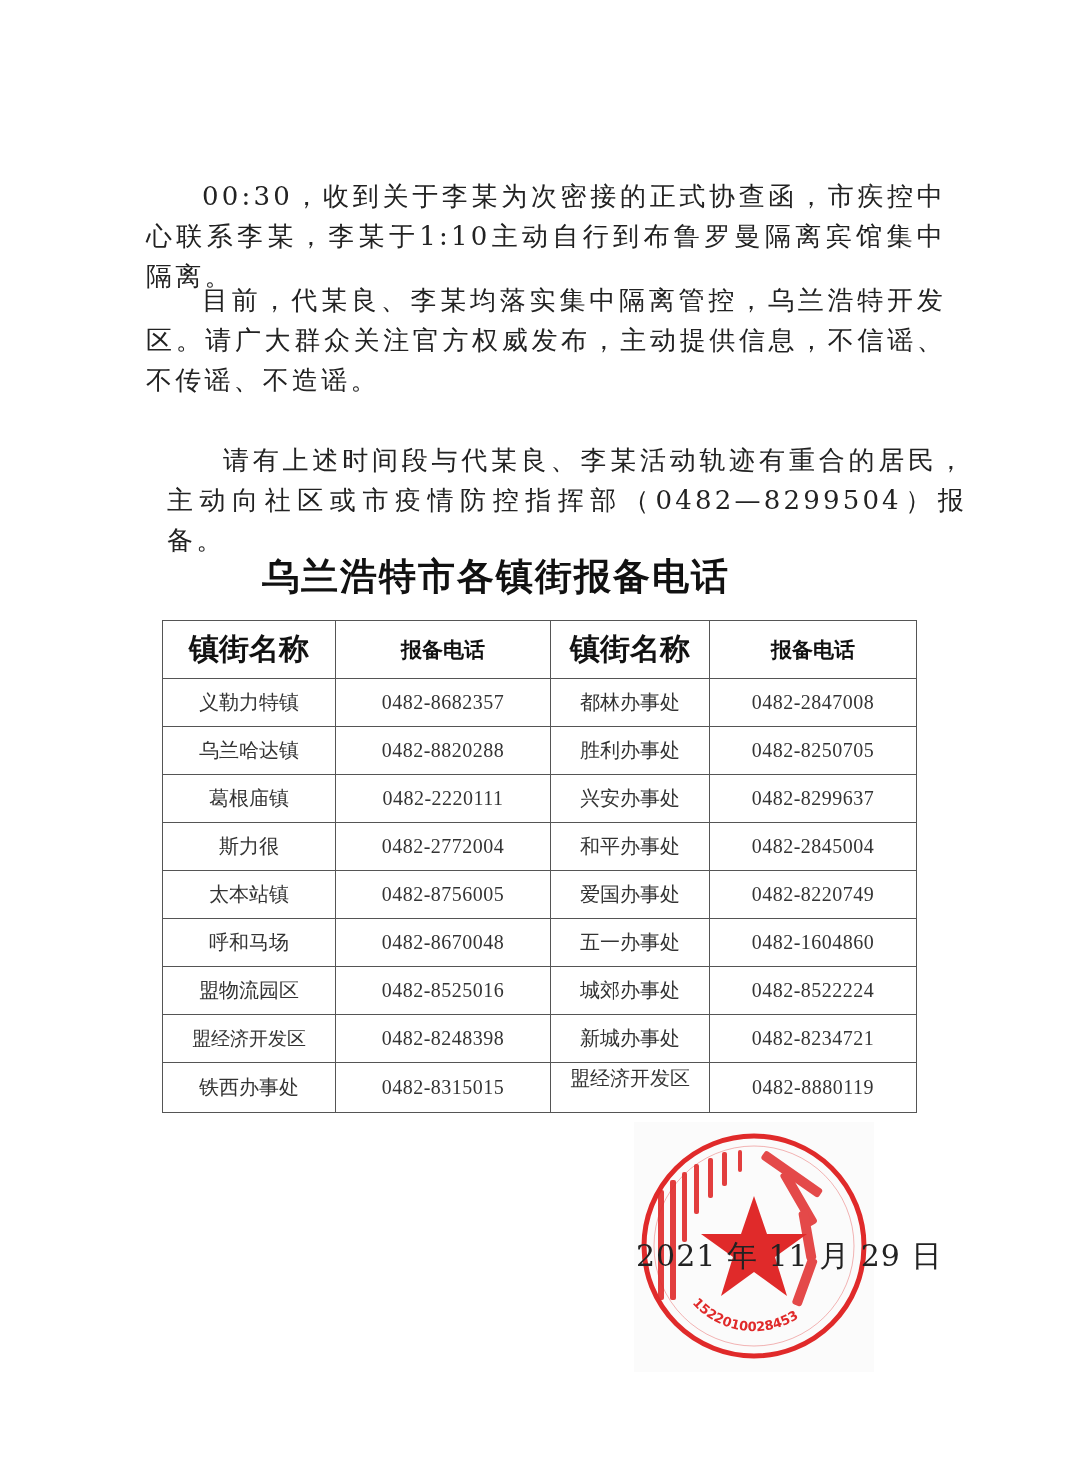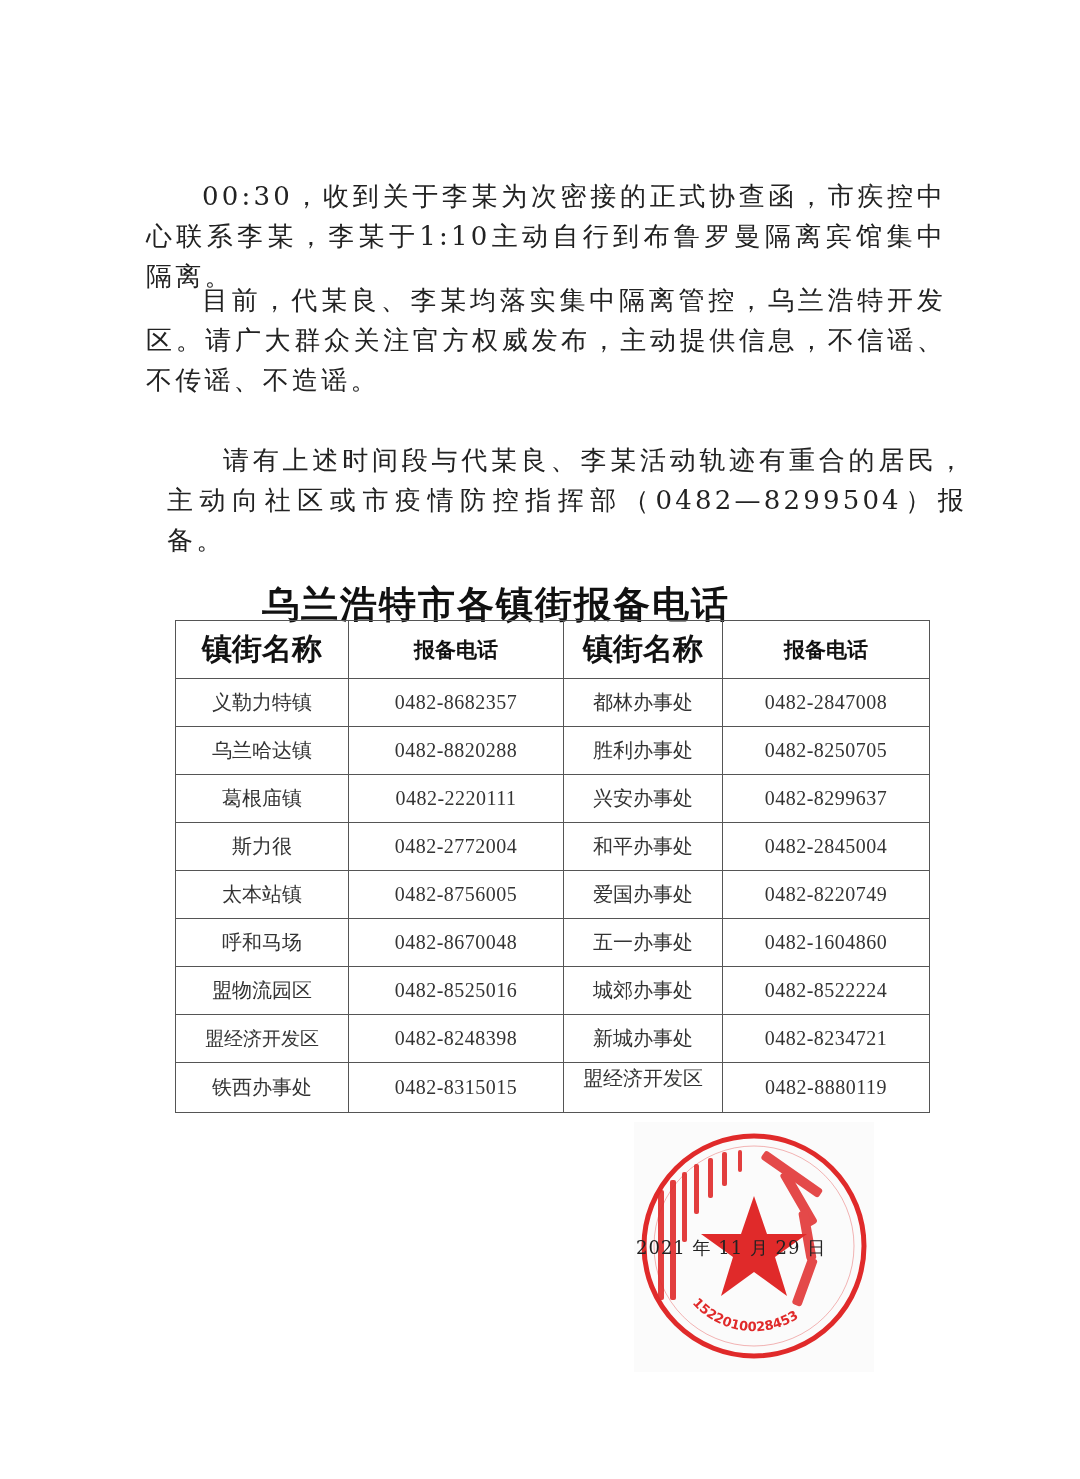--- a/index.html
+++ b/index.html
@@ -11,41 +11,41 @@
     position: absolute; left: 146px; width: 800px;
     font-size: 26px; line-height: 40px; letter-spacing: 3.2px; color: #222;
     text-align: justify;
   }
   .indent { text-indent: 56px; }
   #p1 { top: 176px; }
   #p2 { top: 280px; }
   #p3 { top: 440px; margin-left: 21px; }
   .doc-title {
     position: absolute; left: 262px; top: 552px; font-size: 37px; font-weight: bold;
-    letter-spacing: 2px; color: #111; font-family: "DejaVu Sans", sans-serif; margin-top: 28px;
+    letter-spacing: 2px; color: #111; font-family: "DejaVu Sans", sans-serif;
   }
   table.phones {
-    position: absolute; left: 175px; top: 620px; border-collapse: collapse;
+    position: absolute; left: 162px; top: 620px; border-collapse: collapse;
     font-size: 20px; color: #333; padding-left: 22px;
   }
   table.phones td, table.phones th {
     border: 1.5px solid #555; text-align: center; vertical-align: middle; padding: 0;
   }
   table.phones th { height: 57px; font-weight: bold; color: #111; font-family: "DejaVu Sans", sans-serif; }
   th.big { font-size: 30px; }
   th.small { font-size: 21px; }
   table.phones td { height: 47px; }
   .c1 { width: 172px; } .c2 { width: 214px; } .c3 { width: 158px; } .c4 { width: 206px; }
   .mono-num { font-family: "Liberation Serif", serif; font-size: 20px; letter-spacing: 0.5px; }
   .seal {
     position: absolute; left: 638px; top: 1130px; width: 232px; height: 232px;
   }
   .seal-bg { position: absolute; left: 634px; top: 1122px; width: 240px; height: 250px; background: #fbfbfb; }
   .date {
-    position: absolute; left: 636px; top: 1236px; font-size: 18px; color: #222; letter-spacing: 1px;
+    position: absolute; left: 636px; top: 1236px; font-size: 30px; color: #222; letter-spacing: 1px;
   }
 </style>
 </head>
 <body>
 
 <div class="para indent" id="p1">00:30，收到关于李某为次密接的正式协查函，市疾控中心联系李某，李某于1:10主动自行到布鲁罗曼隔离宾馆集中隔离。</div>
 <div class="para indent" id="p2">目前，代某良、李某均落实集中隔离管控，乌兰浩特开发区。请广大群众关注官方权威发布，主动提供信息，不信谣、不传谣、不造谣。</div>
 <div class="para indent" id="p3">请有上述时间段与代某良、李某活动轨迹有重合的居民，主动向社区或市疫情防控指挥部（0482—8299504）报备。</div>
 
 <div class="doc-title">乌兰浩特市各镇街报备电话</div>

